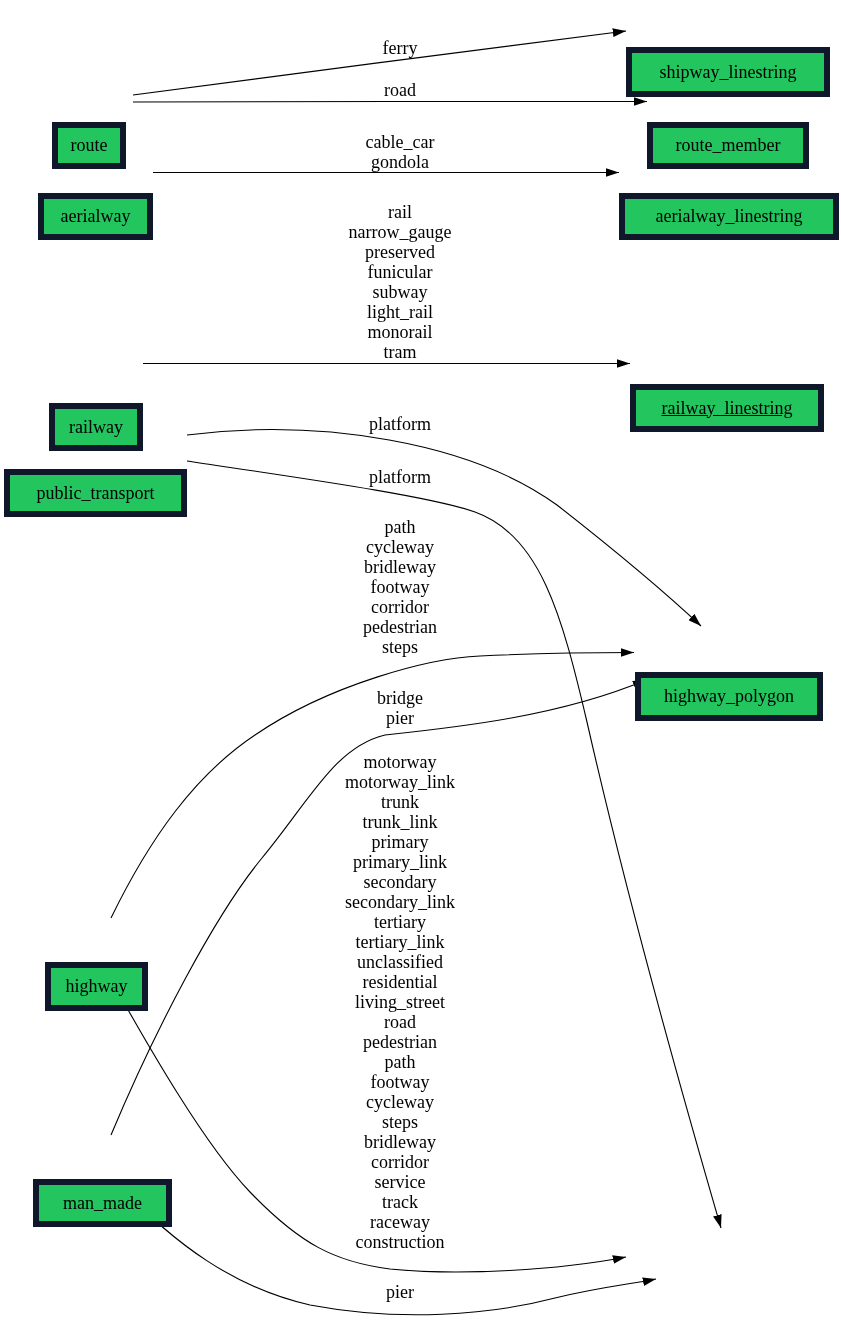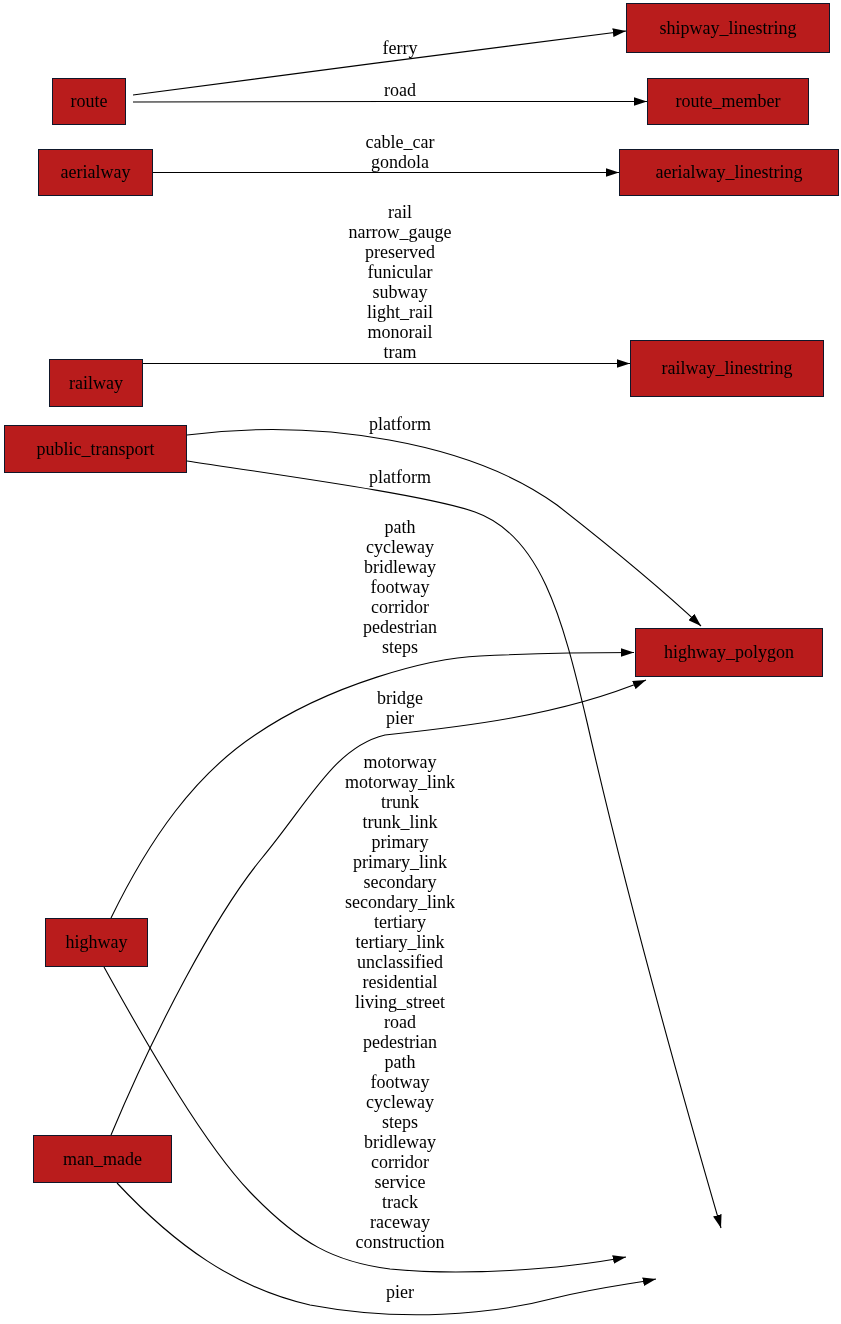--- a/index.html
+++ b/index.html
@@ -19,26 +19,27 @@
     width: 841px; height: 1324px;
   }
   svg.edge-layer path.edge {
     fill: none;
     stroke: #000000;
     stroke-width: 1.1;
   }
   .node {
     position: absolute;
     box-sizing: border-box;
-    border: 1px solid #0f172a;
-    background: #b91c1c;
+    border: 6px solid #0f172a;
+    background: #22c55e;
     display: flex;
     align-items: center;
     justify-content: center;
     white-space: nowrap;
+    margin-top: 44px;
   }
   .edge-label {
     position: absolute;
     transform: translateX(-50%);
     text-align: center;
     white-space: pre-line;
     line-height: 20px;
   }
 </style>
 </head>
@@ -67,21 +68,21 @@
   <div class="node" style="left:52px;  top:78px;   width:74px;  height:47px;font-family:Liberation Serif, serif;">route</div>
   <div class="node" style="left:38px;  top:149px;  width:115px; height:47px;">aerialway</div>
   <div class="node" style="left:49px;  top:359px;  width:94px;  height:48px;">railway</div>
   <div class="node" style="left:4px;   top:425px;  width:183px; height:48px;">public_transport</div>
   <div class="node" style="left:45px;  top:918px;  width:103px; height:49px;">highway</div>
   <div class="node" style="left:33px;  top:1135px; width:139px; height:48px;">man_made</div>
 
   <div class="node" style="left:626px; top:3px;    width:204px; height:50px;">shipway_linestring</div>
   <div class="node" style="left:647px; top:78px;   width:162px; height:47px;">route_member</div>
   <div class="node" style="left:619px; top:149px;  width:220px; height:47px;">aerialway_linestring</div>
-  <div class="node" style="left:630px; top:340px;  width:194px; height:57px;">railway_linestring</div>
+  <div class="node" style="left:630px; top:340px;  width:194px; height:48px;text-decoration:underline;">railway_linestring</div>
   <div class="node" style="left:635px; top:628px;  width:188px; height:49px;">highway_polygon</div>
 
   <div class="edge-label" style="left:400px; top:38px;">ferry</div>
   <div class="edge-label" style="left:400px; top:80px;">road</div>
   <div class="edge-label" style="left:400px; top:132px;">cable_car
 gondola</div>
   <div class="edge-label" style="left:400px; top:202px;">rail
 narrow_gauge
 preserved
 funicular

